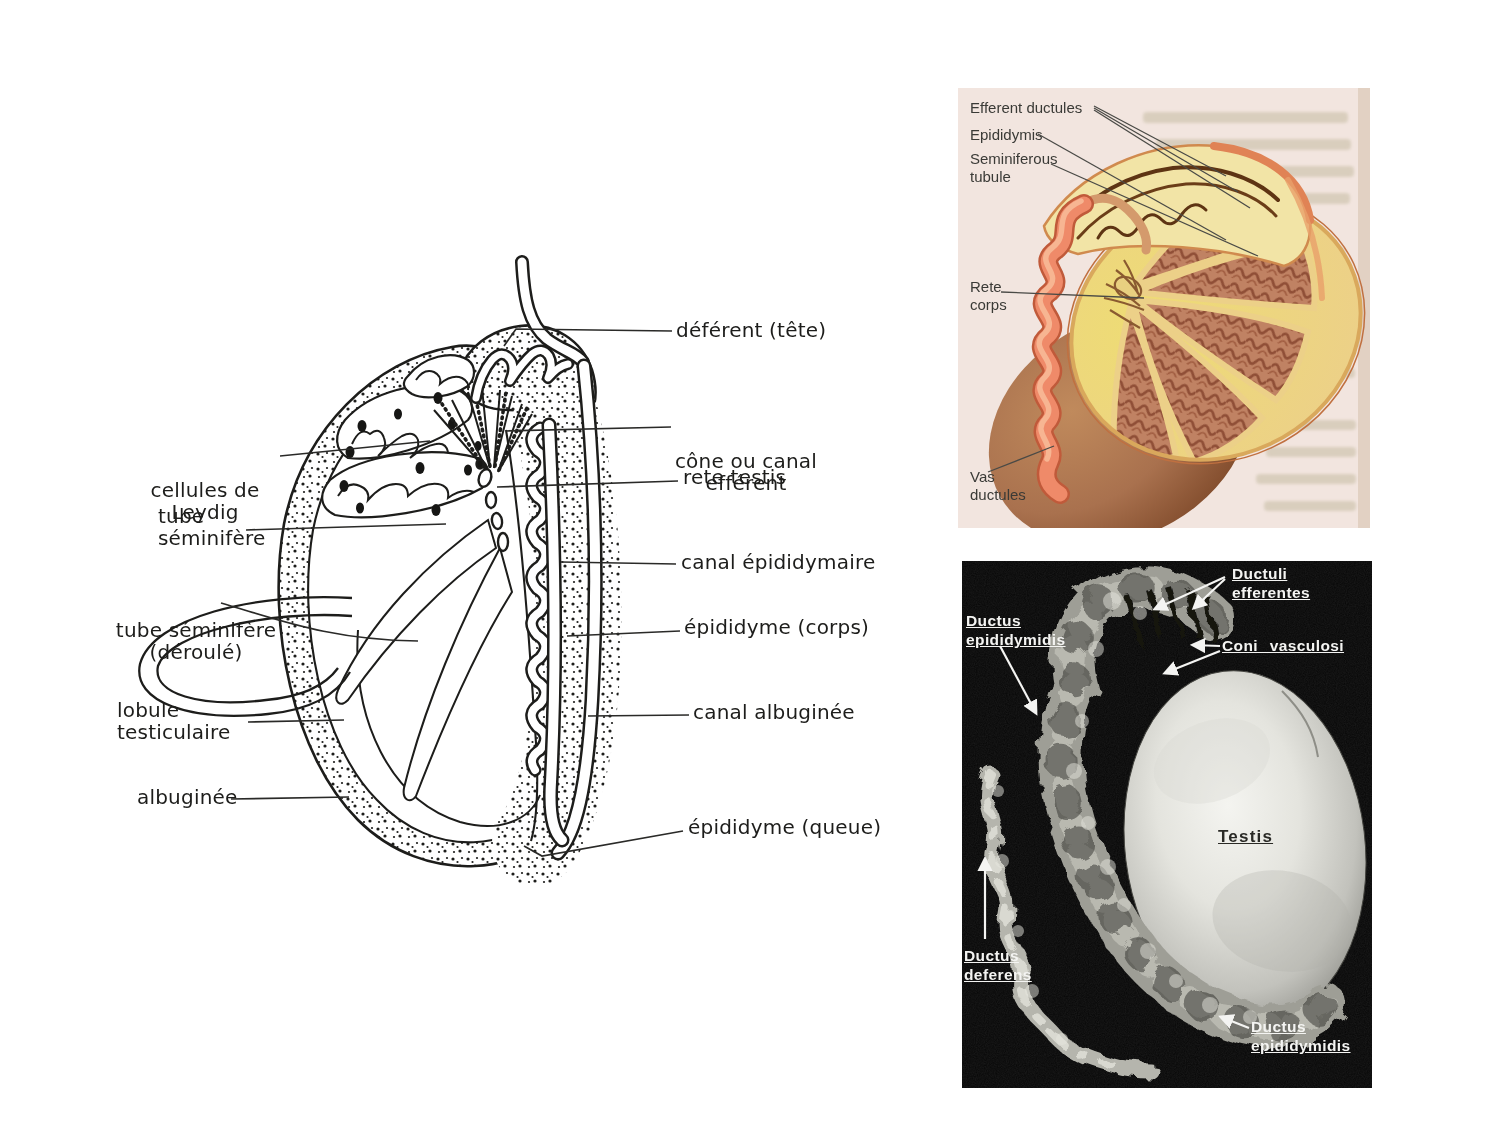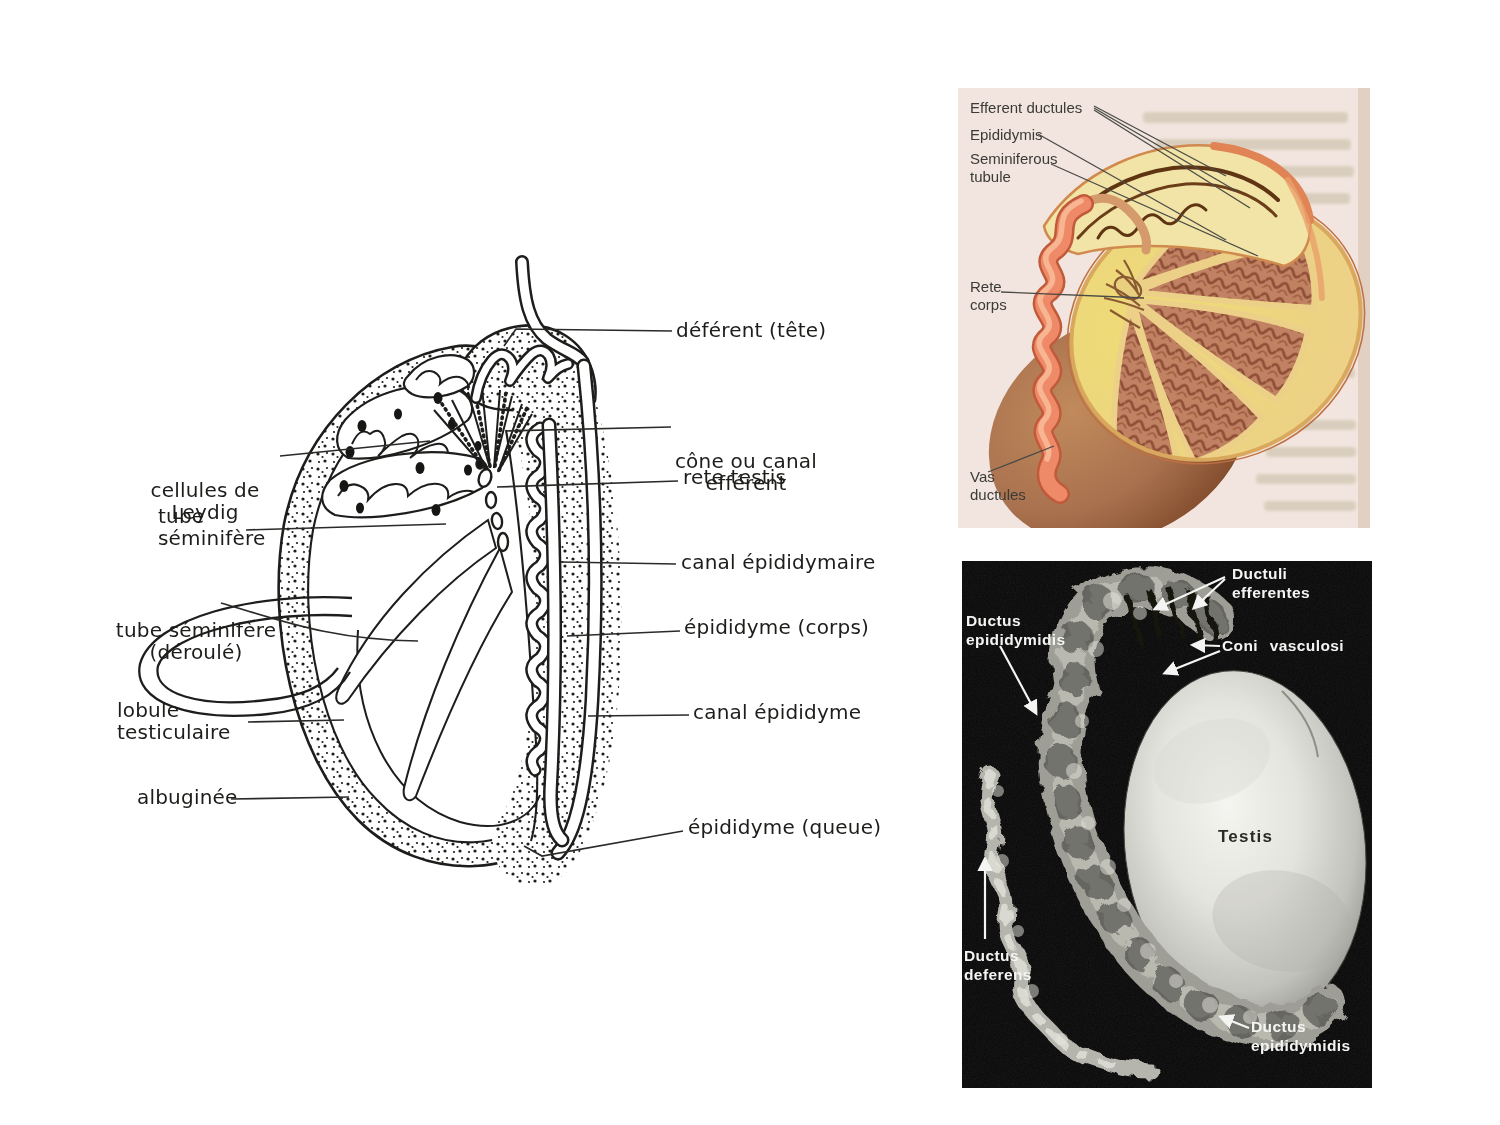--- a/index.html
+++ b/index.html
@@ -6,21 +6,21 @@
   .stage{position:relative;width:1500px;height:1125px;background:#ffffff;overflow:hidden;
          font-family:"DejaVu Sans",sans-serif;}
   .fig-svg{position:absolute;}
   .lbl{position:absolute;white-space:pre-line;}
   .lbl-fr{font-family:"DejaVu Sans",sans-serif;font-size:20px;line-height:1.08;
           color:#1d1d1b;letter-spacing:.2px;}
   .lbl-fr.ctr{text-align:center;margin-top:48px;}
   .lbl-en{font-family:Liberation Sans, sans-serif;font-size:15px;line-height:1.18;
           color:#3a3a36;}
   .lbl-ph{font-family:"Liberation Sans",sans-serif;font-size:15.5px;font-weight:bold;
-          line-height:1.22;color:#f4f4f2;letter-spacing:.4px;}
+          line-height:1.22;color:#f4f4f2;letter-spacing:.4px;text-decoration:underline;}
   .lbl-ph.dark{color:#2a2a26;font-size:17px;letter-spacing:1.2px;font-weight:600;}
   .ws{word-spacing:7px;}
 </style>
 </head>
 <body>
 
 <div class="stage">
 
   <svg class="fig-svg" style="left:100px;top:250px" width="820" height="640" viewBox="100 250 820 640">
     <defs>
@@ -151,21 +151,21 @@
       <path d="M231,799 L349,797"></path>
     </g>
   </svg>
 
   <div class="lbl lbl-fr" style="left:676px;top:320px">déférent (tête)</div>
   <div class="lbl lbl-fr ctr" style="left:674px;top:403px;width:144px">cône ou canal
 efférent</div>
   <div class="lbl lbl-fr" style="left:683px;top:467px">rete testis</div>
   <div class="lbl lbl-fr" style="left:681px;top:552px">canal épididymaire</div>
   <div class="lbl lbl-fr" style="left:684px;top:617px">épididyme (corps)</div>
-  <div class="lbl lbl-fr" style="left:693px;top:702px">canal épididyme</div>
+  <div class="lbl lbl-fr" style="left:693px;top:702px">canal albuginée</div>
   <div class="lbl lbl-fr" style="left:688px;top:817px">épididyme  (queue)</div>
   <div class="lbl lbl-fr ctr" style="left:140px;top:432px;width:130px">cellules de
 Leydig</div>
   <div class="lbl lbl-fr" style="left:158px;top:506px">tube
 séminifère</div>
   <div class="lbl lbl-fr ctr" style="left:108px;top:572px;width:176px">tube séminifère
 (déroulé)</div>
   <div class="lbl lbl-fr" style="left:117px;top:700px">lobule
 testiculaire</div>
   <div class="lbl lbl-fr" style="left:137px;top:787px">albuginée</div>

